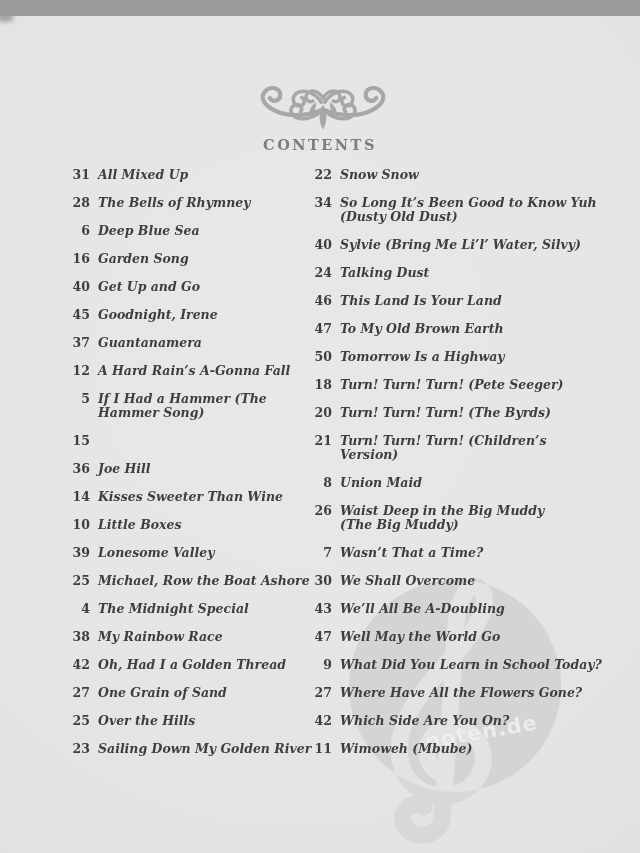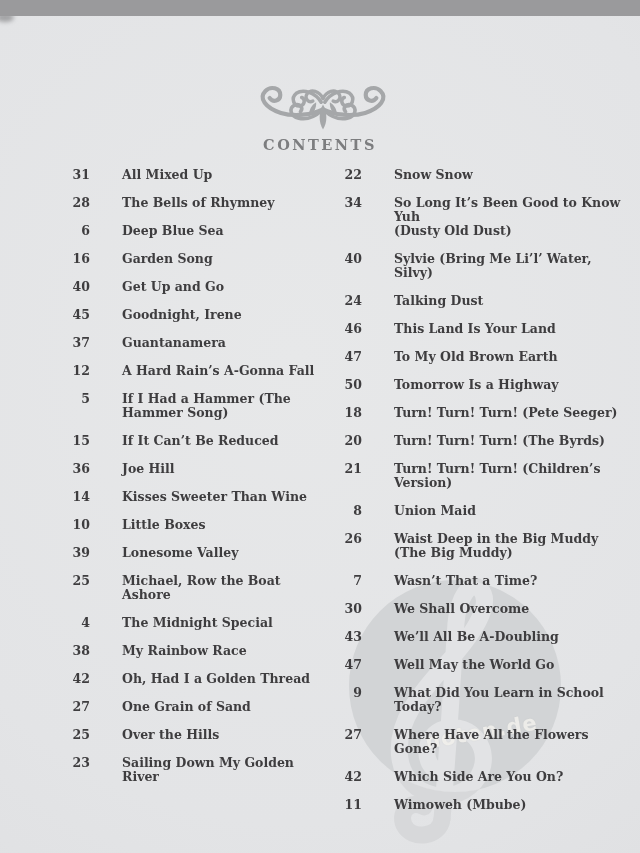--- a/index.html
+++ b/index.html
@@ -33,25 +33,25 @@
     position:absolute;left:424px;top:700px;width:160px;
     transform:rotate(-10deg);
     font-family:"DejaVu Sans","Liberation Sans",sans-serif;
     font-weight:bold;font-size:21px;letter-spacing:1px;
     color:rgba(249,248,244,0.72);
     text-shadow:0 0 1px rgba(200,200,196,0.5);
     pointer-events:none;
   }
   .col{position:absolute;top:152px;color:#3e3d3f;}
   .col-left{left:60px;width:262px;}
-  .col-right{left:332px;width:302px;}
+  .col-right{left:302px;width:302px;}
   .row{display:flex;align-items:flex-start;line-height:14px;margin-bottom:14px;
-       font-size:12.5px;font-weight:bold;gap:24px;}
+       font-size:12.5px;font-weight:bold;}
   .num{flex:none;width:30px;text-align:right;margin-right:8px;}
-  .title{flex:1;}
+  .title{flex:1;font-style:italic;}
   .sub{display:block;}
 </style>
 </head>
 <body>
 
 <div class="page">
 
   <div class="corner-smudge"></div>
 
   <svg class="ornament" viewBox="0 0 300 86" fill="none" stroke="#a5a7a9" stroke-linecap="round">
@@ -127,21 +127,20 @@
     <div class="row">
         <span class="num">12</span>
         <span class="title"><span>A Hard Rain’s A-Gonna Fall</span></span>
       </div>
     <div class="row">
         <span class="num">5</span>
         <span class="title"><span>If I Had a Hammer (The Hammer Song)</span></span>
       </div>
     <div class="row">
         <span class="num">15</span>
-        <span class="title"><span>If It Can’t Be Reduced</span></span>
       </div>
     <div class="row">
         <span class="num">36</span>
         <span class="title"><span>Joe Hill</span></span>
       </div>
     <div class="row">
         <span class="num">14</span>
         <span class="title"><span>Kisses Sweeter Than Wine</span></span>
       </div>
     <div class="row">

